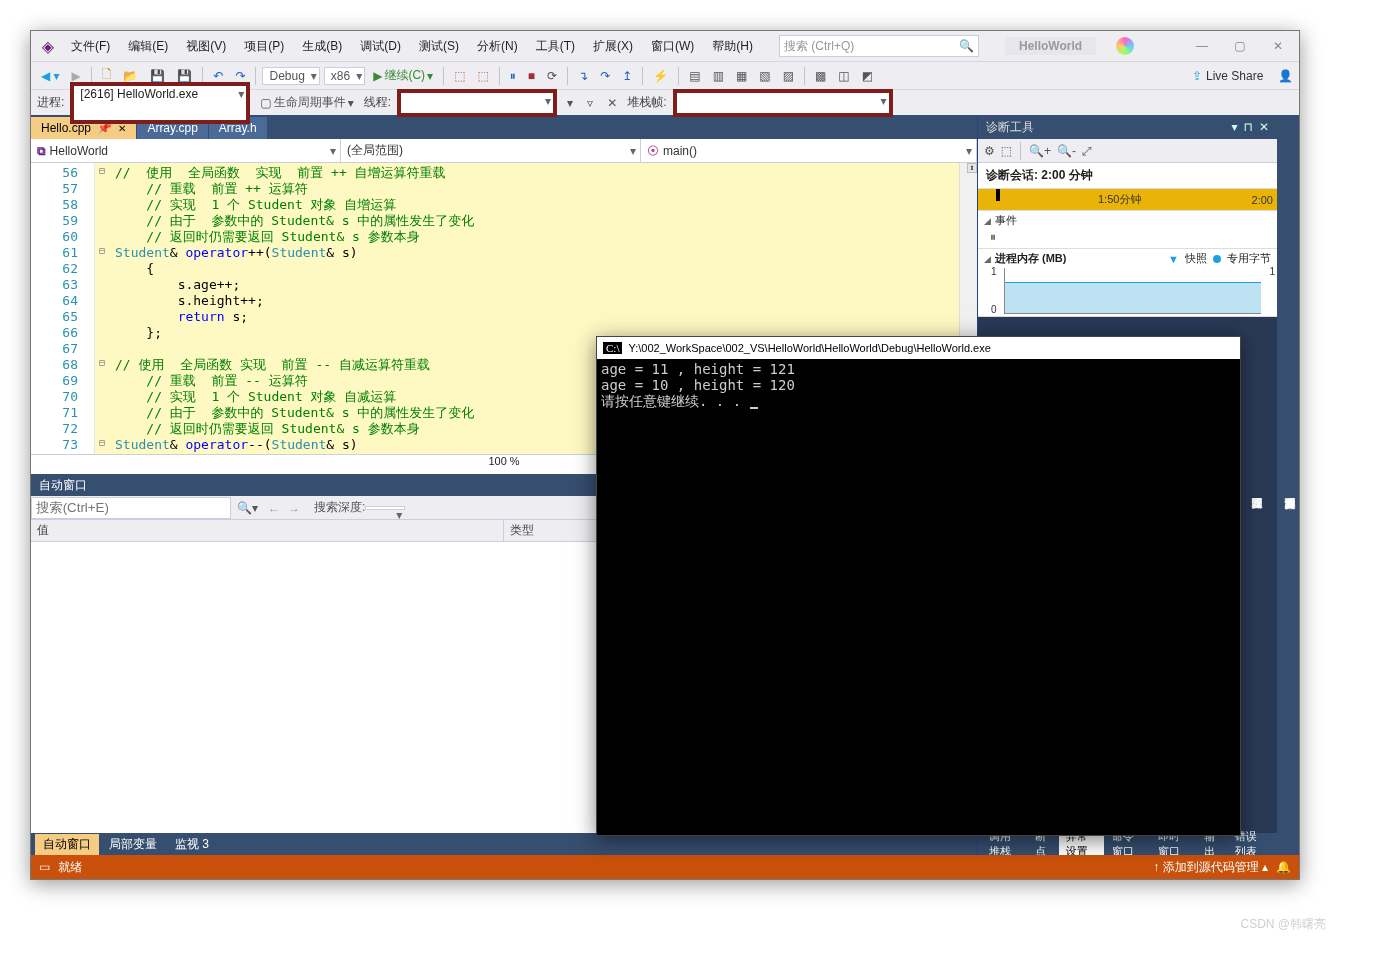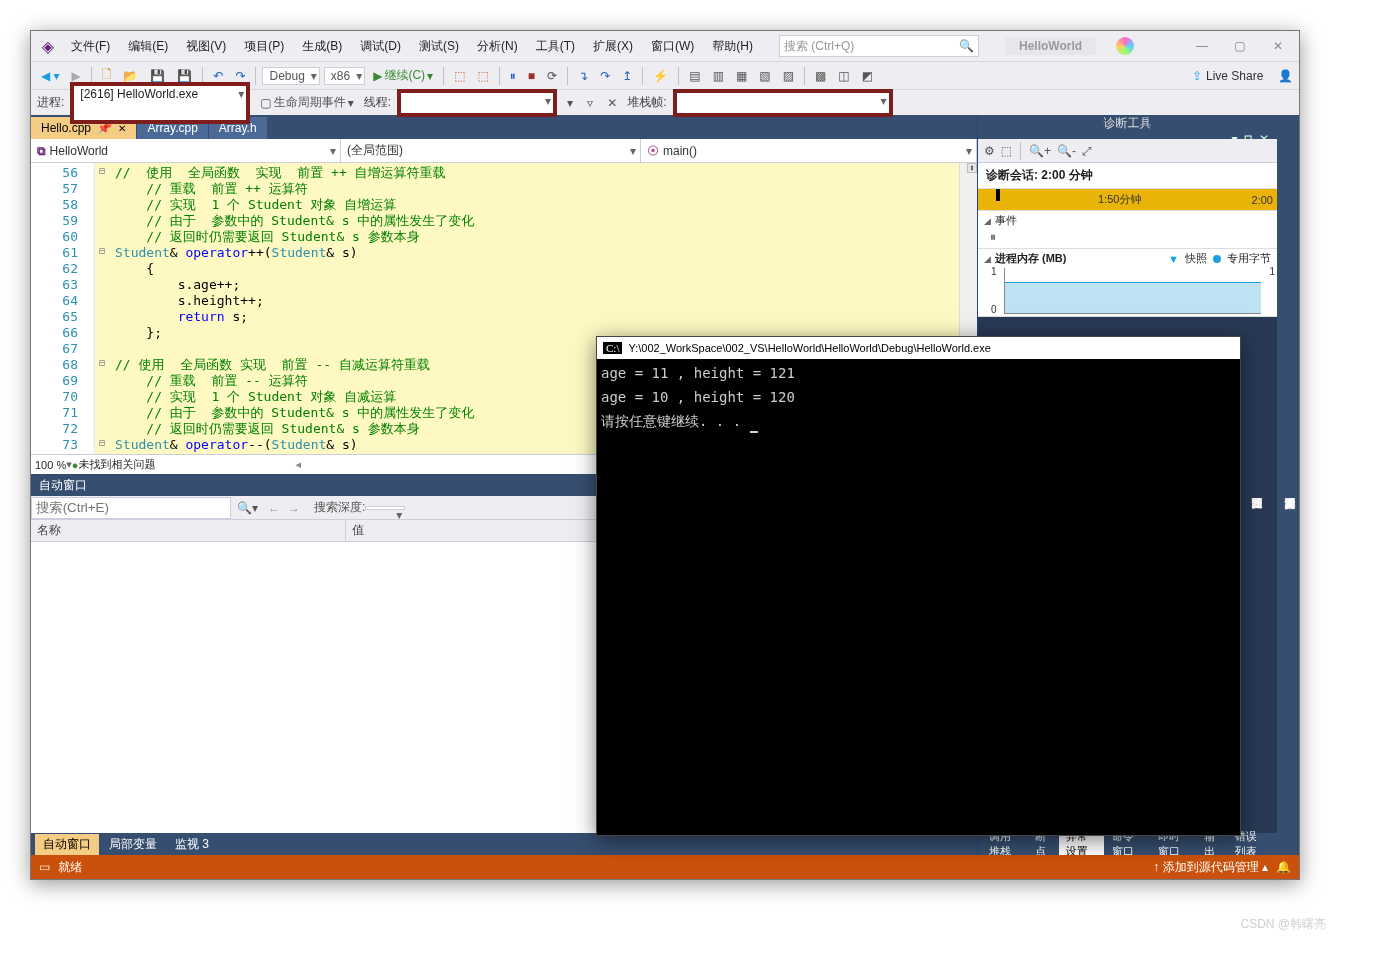--- a/index.html
+++ b/index.html
@@ -122,35 +122,35 @@
   .track div{height:16px;}
   .code{flex:1;padding:2px 0;white-space:pre;color:#000;}
   .code div{height:16px;}
   .c{color:#008000;}
   .k{color:#0000ff;}
   .t{color:#2b91af;}
   .p{color:#000;}
   .minimap{width:18px;background:#f0f0f0;border-left:1px solid #ddd;position:relative;}
   .minimap .mm-top{position:absolute;right:0;top:0;width:10px;height:10px;display:flex;align-items:center;justify-content:center;color:#333;background:#e5e5e5;border:1px solid #bbb;font-size:9px;}
   .minimap .mm-mark{position:absolute;left:2px;width:4px;height:20px;background:#92d050;}
-  .zoom-row{height:20px;display:flex;align-items:center;background:#fff;border-top:1px solid #cccedb;padding:0 4px;gap:0;font-size:11px;}
+  .zoom-row{height:20px;display:flex;align-items:center;background:#fff;border-top:1px solid #cccedb;padding:0 4px;gap:20px;font-size:11px;flex-direction:column;}
   .zoom-row .ok{color:#388a34;}
   .autos-header{height:22px;background:#364e6f;color:#fff;display:flex;align-items:center;padding:0 8px;}
   .autos-header .tools{margin-left:auto;display:flex;gap:6px;color:#cfe;}
   .autos-search{height:24px;background:#eeeef2;display:flex;align-items:center;border-bottom:1px solid #cccedb;}
   .autos-search input{flex:0 0 200px;height:22px;border:1px solid #cccedb;padding:0 4px;color:#999;}
   .autos-search .depth{margin-left:10px;color:#555;}
   .autos-cols{height:22px;display:flex;background:#eeeef2;border-bottom:1px solid #cccedb;}
   .autos-cols div{flex:1;padding:2px 6px;border-right:1px solid #cccedb;color:#444;}
   .autos-body{flex:1;background:#fff;}
   .bottom-tabs{height:22px;background:#364e6f;color:#fff;display:flex;align-items:center;padding:0 4px;gap:2px;}
   .bottom-tabs .bt{padding:2px 8px;}
   .bottom-tabs .bt.active{background:#f5cc84;color:#000;}
   .right-col{width:300px;display:flex;flex-direction:column;background:#eeeef2;border-left:1px solid #29437a;}
-  .diag-title{height:24px;background:#364e6f;color:#ddd;display:flex;align-items:center;padding:0 8px;flex-direction:column;}
+  .diag-title{height:24px;background:#364e6f;color:#ddd;display:flex;align-items:center;padding:0 8px;}
   .diag-title .tools{margin-left:auto;color:#cfe;display:flex;gap:6px;}
   .diag-tb{height:24px;background:#eeeef2;display:flex;align-items:center;gap:6px;padding:0 6px;border-bottom:1px solid #cccedb;color:#555;}
   .diag-session{padding:4px 8px;font-weight:600;background:#fff;border-bottom:1px solid #ddd;}
   .diag-ruler{height:22px;background:#eab308;display:flex;align-items:center;position:relative;border-bottom:1px solid #ddd;padding:0 8px;font-size:11px;color:#333;}
   .diag-ruler .tick{position:absolute;top:0;height:6px;width:1px;background:#333;}
   .diag-ruler .t1{left:18px;height:12px;width:4px;background:#000;}
   .diag-ruler .lbl{position:absolute;}
   .diag-sec{background:#fff;border-bottom:1px solid #ddd;}
   .diag-sec-h{padding:2px 6px;display:flex;align-items:center;gap:4px;font-size:11px;}
   .diag-sec-h .tri{color:#666;font-size:9px;}
@@ -167,21 +167,21 @@
     left:565px; top:305px;
     width:645px; height:500px;
     background:#000;
     border:1px solid #444;
     display:flex;flex-direction:column;
     box-shadow:0 4px 20px rgba(0,0,0,.5);
     z-index:10;
   }
   .console-title{height:22px;background:#fff;color:#000;display:flex;align-items:center;padding:0 6px;gap:6px;font-size:11px;}
   .console-title .cico{background:#000;color:#fff;padding:0 3px;font-family:Consolas;}
-  .console-body{flex:1;color:#ccc;font-family:"NSimSun",Consolas,monospace;font-size:14px;padding:2px 4px;white-space:pre;line-height:24px;}
+  .console-body{flex:1;color:#ccc;font-family:"NSimSun",Consolas,monospace;font-size:14px;padding:2px 4px;white-space:pre;line-height:16px;}
   .cursor{display:inline-block;width:8px;height:2px;background:#ccc;vertical-align:bottom;}
   .right-bottom-tabs{height:22px;background:#364e6f;color:#fff;display:flex;align-items:center;padding:0 4px;gap:1px;font-size:11px;}
   .right-bottom-tabs .bt{padding:2px 7px;}
   .right-bottom-tabs .bt.active{background:#fff;color:#000;}
   .statusbar{height:24px;background:#c9510c;color:#fff;display:flex;align-items:center;padding:0 8px;gap:8px;}
   .statusbar .sb-right{margin-left:auto;display:flex;align-items:center;gap:8px;}
   .watermark{position:fixed;right:60px;bottom:24px;color:#bbb;font-size:12px;opacity:.7;}
 </style>
 </head>
 <body>
@@ -387,21 +387,20 @@
       </div>
       <div class="autos-search">
         <input placeholder="搜索(Ctrl+E)" style="">
         <span style="padding:0 6px;color:#555">🔍▾</span>
         <span style="color:#999;padding:0 4px">←</span>
         <span style="color:#999;padding:0 4px">→</span>
         <span class="depth">搜索深度:</span>
         <span class="tb-dropdown" style="width:40px"></span>
       </div>
       <div class="autos-cols">
-        <div>名称</div>
         <div>值</div>
         <div>类型</div>
       </div>
       <div class="autos-body" style="height:46px"></div>
       <div class="bottom-tabs">
         <span class="bt active">自动窗口</span>
         <span class="bt">局部变量</span>
         <span class="bt">监视 3</span>
       </div>
     </div>

